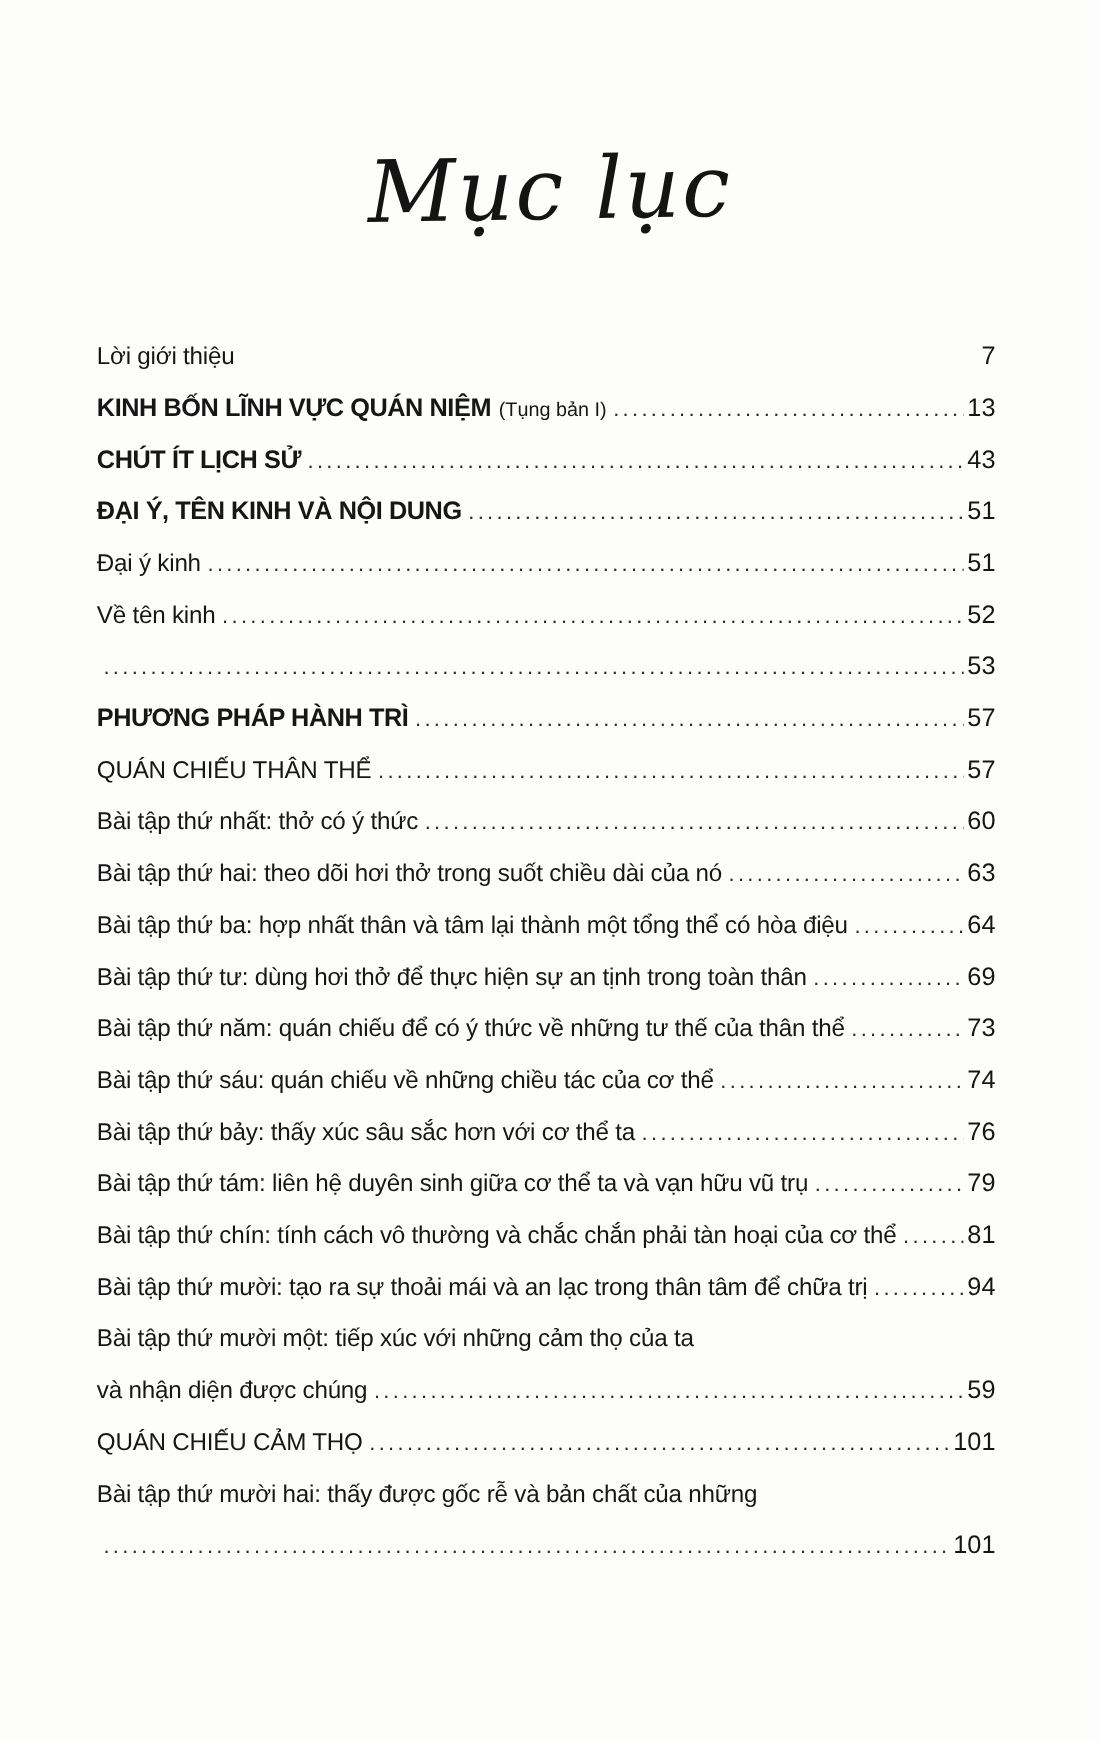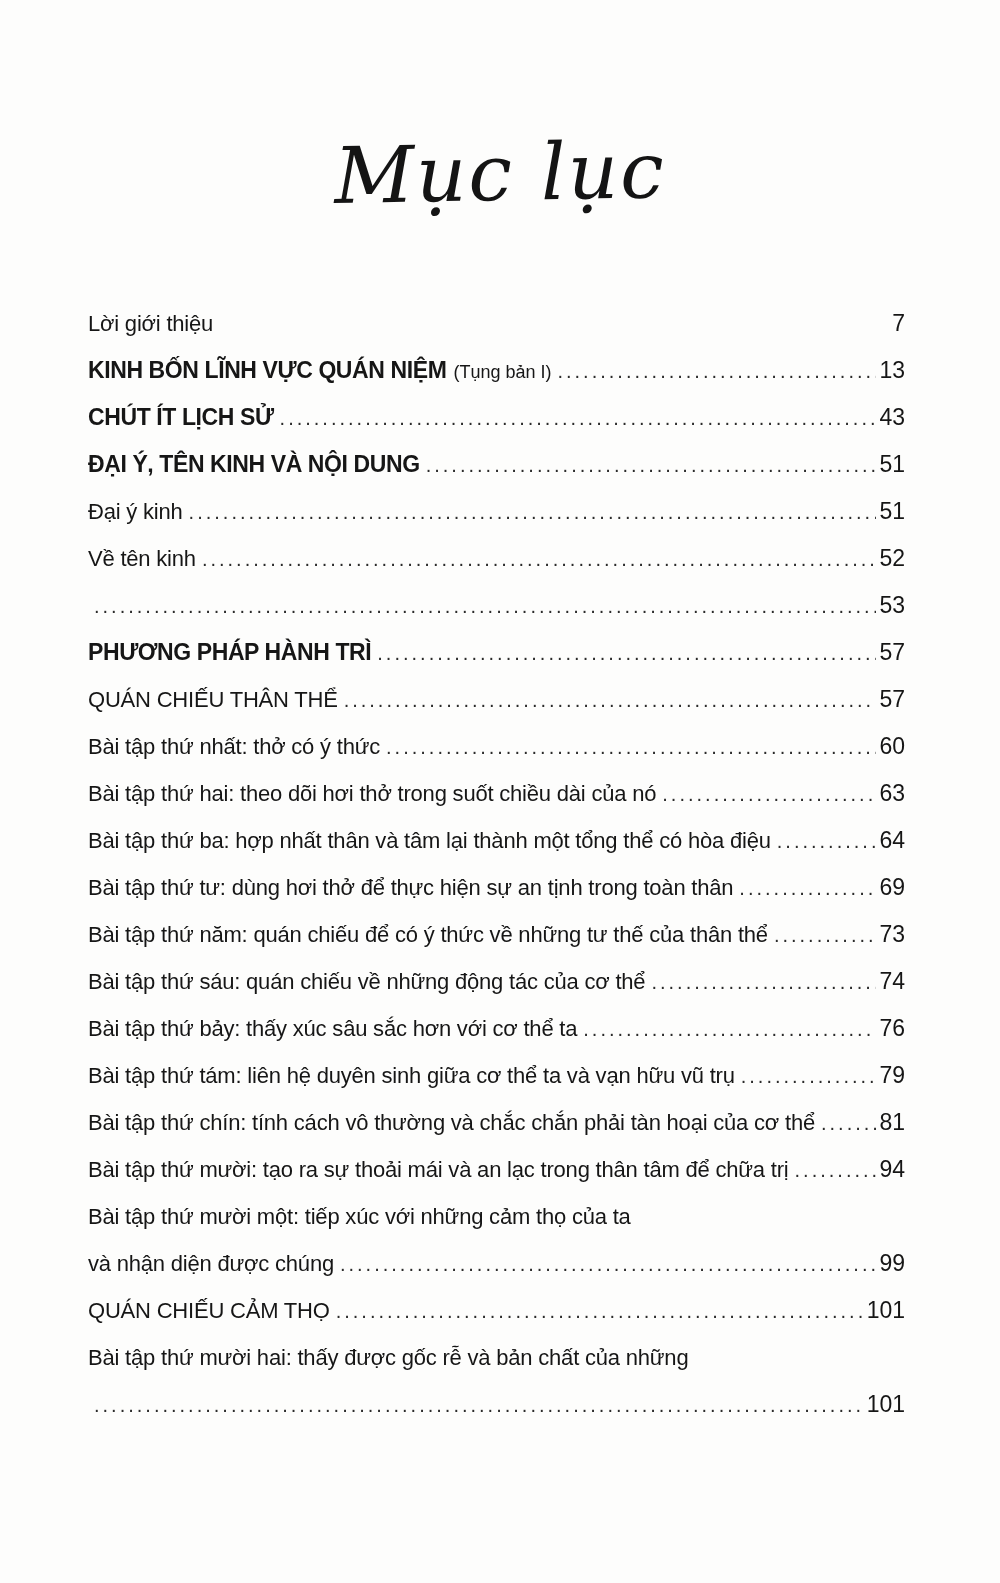--- a/index.html
+++ b/index.html
@@ -148,21 +148,21 @@
     <span class="dots">....................................................................................................................................................................................................................................................................</span>
     <span class="pagenum">69</span>
   </div>
     <div class="row">
     <span class="label">Bài tập thứ năm: quán chiếu để có ý thức về những tư thế của thân thể</span>
 
     <span class="dots">....................................................................................................................................................................................................................................................................</span>
     <span class="pagenum">73</span>
   </div>
     <div class="row">
-    <span class="label">Bài tập thứ sáu: quán chiếu về những động tác của cơ thể</span>
+    <span class="label">Bài tập thứ sáu: quán chiếu về những chiều tác của cơ thể</span>
 
     <span class="dots">....................................................................................................................................................................................................................................................................</span>
     <span class="pagenum">74</span>
   </div>
     <div class="row">
     <span class="label">Bài tập thứ bảy: thấy xúc sâu sắc hơn với cơ thể ta</span>
 
     <span class="dots">....................................................................................................................................................................................................................................................................</span>
     <span class="pagenum">76</span>
   </div>
@@ -185,21 +185,21 @@
     <span class="pagenum">94</span>
   </div>
     <div class="row">
     <span class="label">Bài tập thứ mười một: tiếp xúc với những cảm thọ của ta</span>
 
   </div>
     <div class="row">
     <span class="label">và nhận diện được chúng</span>
 
     <span class="dots">....................................................................................................................................................................................................................................................................</span>
-    <span class="pagenum">99</span>
+    <span class="pagenum">59</span>
   </div>
     <div class="row">
     <span class="label">QUÁN CHIẾU CẢM THỌ</span>
 
     <span class="dots">....................................................................................................................................................................................................................................................................</span>
     <span class="pagenum">101</span>
   </div>
     <div class="row">
     <span class="label">Bài tập thứ mười hai: thấy được gốc rễ và bản chất của những</span>
 

